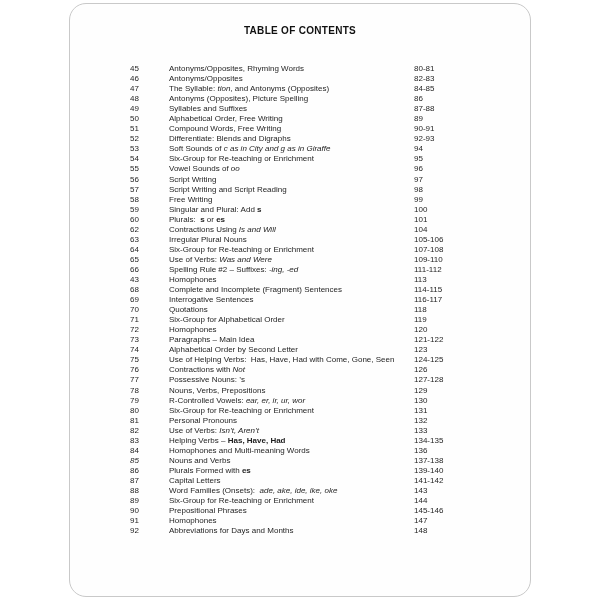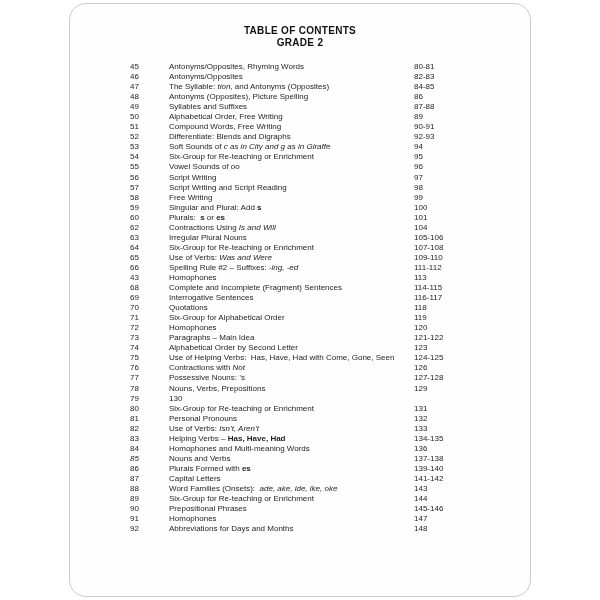--- a/index.html
+++ b/index.html
@@ -28,21 +28,21 @@
   }
   .header .title,
   .header .subtitle {
     font-size: 10px;
     font-weight: bold;
     line-height: 12px;
     letter-spacing: 0.3px;
     color: #111;
   }
   .toc {
-    margin-top: 13px;
+    margin-top: 27px;
     padding-left: 60px;
     padding-right: 6px;
   }
   .row {
     display: grid;
     grid-template-columns: 39px 245px 1fr;
     line-height: 10.05px;
     font-size: 8px;
     color: #1e1e1e;
   }
@@ -53,21 +53,20 @@
   .s-b  { font-weight: bold; }
   .s-i  { font-style: italic; }
   .s-bi { font-weight: normal; font-style: italic; }
 </style>
 </head>
 <body>
 
 <div class="page">
   <div class="header">
     <div class="title">TABLE OF CONTENTS</div>
-    <div class="subtitle">GRADE 2</div>
   </div>
   <div class="toc">
       <div class="row">
         <span class="num">45</span>
         <span class="title"><span>Antonyms/Opposites, Rhyming Words</span></span>
         <span class="pages">80-81</span>
       </div>
       <div class="row">
         <span class="num">46</span>
         <span class="title"><span>Antonyms/Opposites</span></span>
@@ -223,20 +222,21 @@
         <span class="title"><span>Possessive Nouns: ’s</span></span>
         <span class="pages">127-128</span>
       </div>
       <div class="row">
         <span class="num">78</span>
         <span class="title"><span>Nouns, Verbs, Prepositions</span></span>
         <span class="pages">129</span>
       </div>
       <div class="row">
         <span class="num">79</span>
+        <span class="title"><span>R-Controlled Vowels: </span><span class="s-bi">ear, er, ir, ur, wor</span></span>
         <span class="pages">130</span>
       </div>
       <div class="row">
         <span class="num">80</span>
         <span class="title"><span>Six-Group for Re-teaching or Enrichment</span></span>
         <span class="pages">131</span>
       </div>
       <div class="row">
         <span class="num">81</span>
         <span class="title"><span>Personal Pronouns</span></span>

